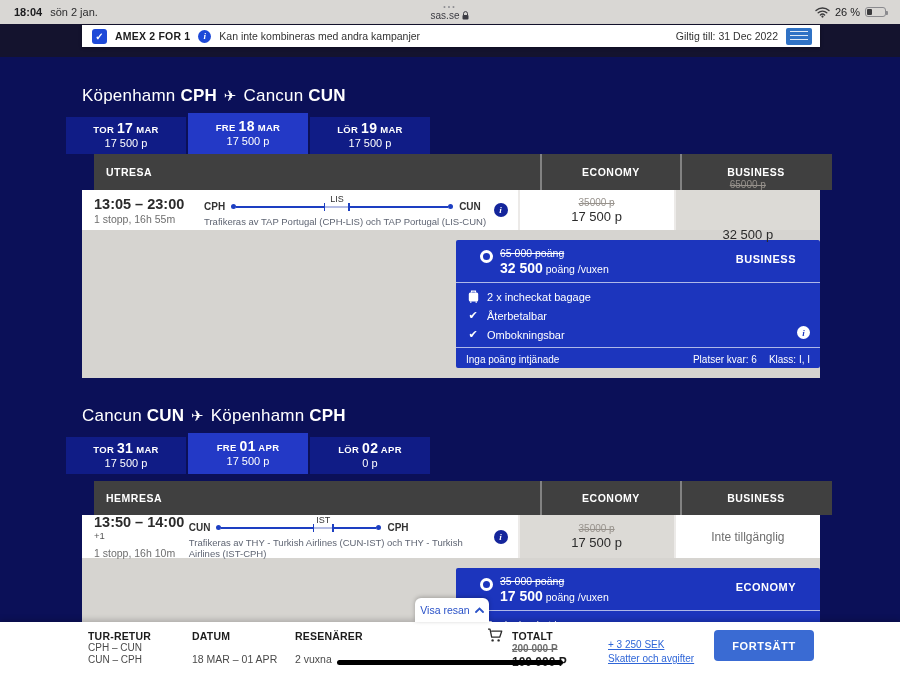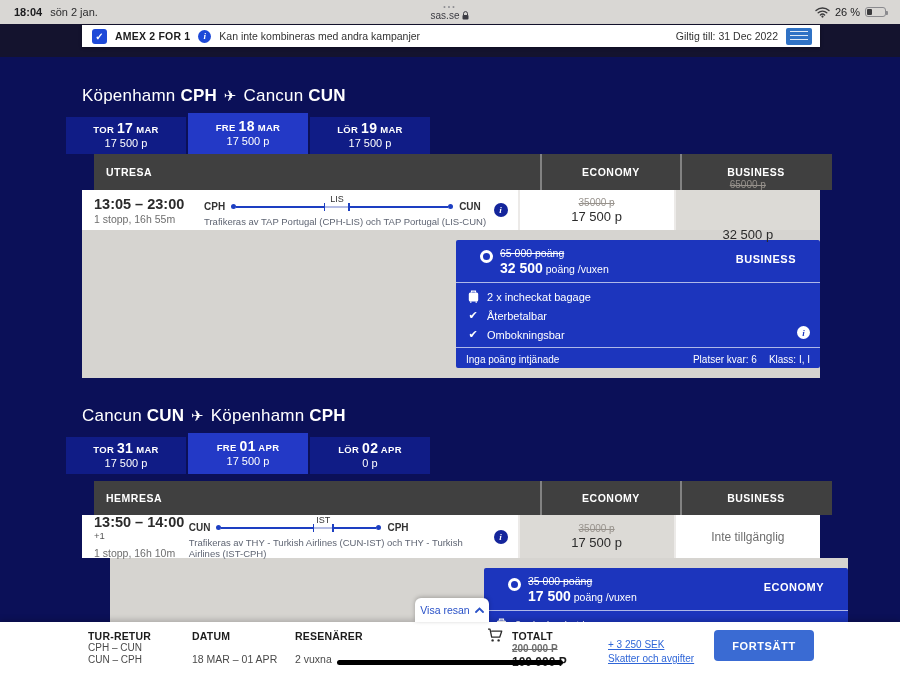--- a/index.html
+++ b/index.html
@@ -342,21 +342,21 @@
   </div>
   <div class="fcell f-price f-eco gray-cell">
     <span class="old">35000 p</span>
     <span class="cur">17 500 p</span>
   </div>
   <div class="fcell f-price f-bus">
     <span class="unavail">Inte tillgänglig</span>
   </div>
 </div>
 
-<div class="expansion" style="top:558px; height:64px; overflow:hidden;margin-left:28px;">
+<div class="expansion" style="top:558px; height:64px; overflow:hidden;">
   <div class="panel" style="height:80px;">
     <div class="p-head">
       <span class="radio"></span>
       <span>
         <div class="p-old">35 000 poäng</div>
         <div class="p-price"><b>17 500</b> <span>poäng /vuxen</span></div>
       </span>
       <span class="p-cabin">ECONOMY</span>
     </div>
     <div class="p-div"></div>

